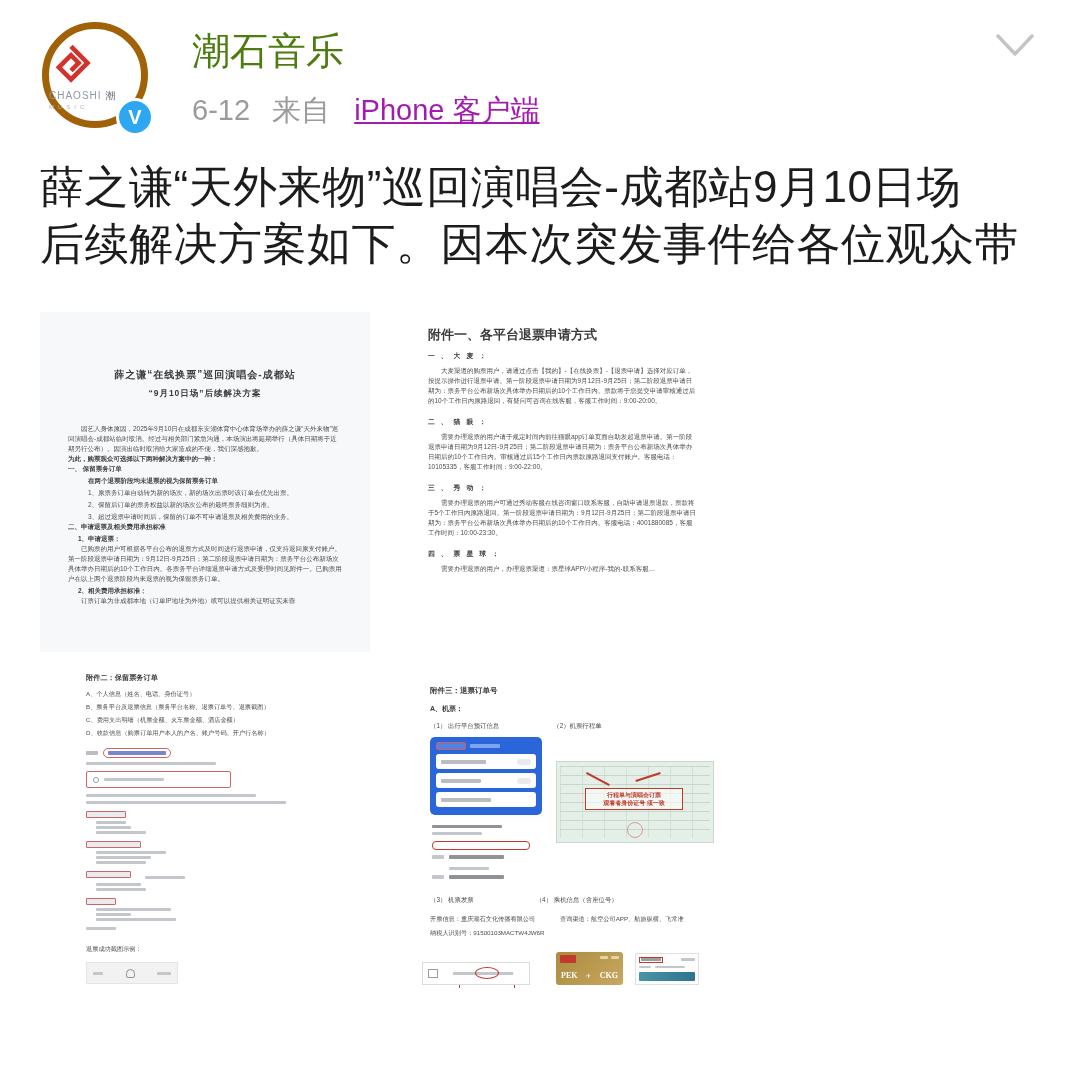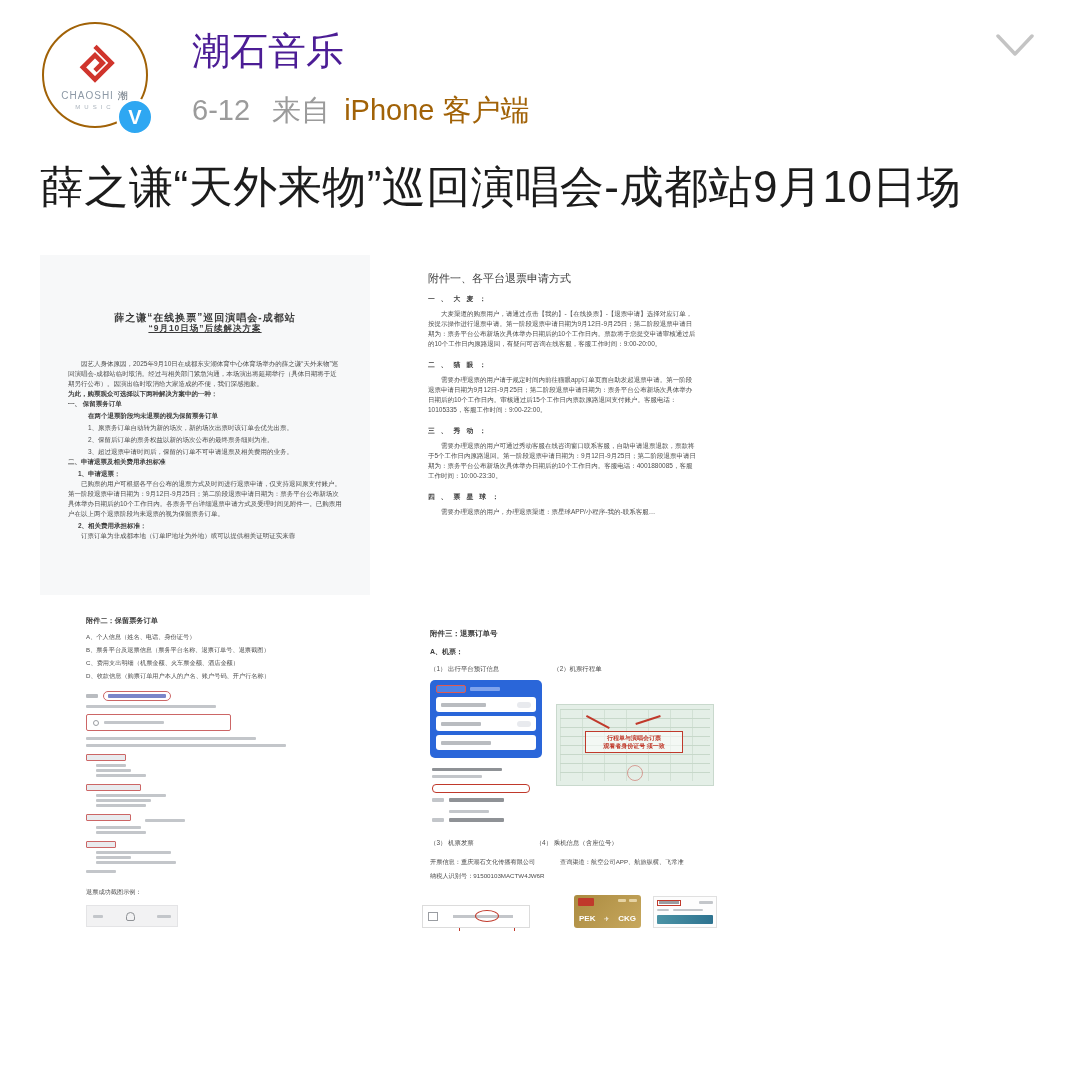--- a/index.html
+++ b/index.html
@@ -3,60 +3,60 @@
 <meta charset="utf-8">
 <style>
   * { margin:0; padding:0; box-sizing:border-box; }
   html,body { width:1080px; height:1081px; background:#ffffff;
     font-family:"Liberation Sans","DejaVu Sans",sans-serif; }
   .page { position:relative; width:1080px; height:1081px; overflow:hidden; background:#fff; }
 
   
   .header { position:relative; padding:22px 40px 0 42px; display:flex; }
   .avatar-wrap { position:relative; width:106px; height:106px; flex:0 0 auto; }
-  .avatar { width:106px; height:106px; border-radius:50%; border:2px solid #a16207;
-    background:#fff; display:flex; flex-direction:column; align-items:center; justify-content:center; }
+  .avatar { width:106px; height:106px; border-radius:50%; border:7px solid #a16207;
+    background:#fff; display:flex; flex-direction:column; align-items:flex-start; justify-content:center; }
   .logo-svg { width:44px; height:44px; margin-top:2px; }
   .logo-line1 { font-size:10px; letter-spacing:1px; color:#8d99a6; margin-top:3px; white-space:nowrap; }
   .logo-line1 .cn { color:#5a6672; font-size:10px; }
   .logo-line2 { font-size:6px; letter-spacing:4px; color:#aab3bc; margin-top:1px; }
   .v-badge { position:absolute; right:-6px; bottom:-8px; width:38px; height:38px; border-radius:50%;
     background:#2ea7f2; border:3px solid #fff; color:#fff; font-size:20px; font-weight:bold;
     display:flex; align-items:center; justify-content:center; }
   .head-text { margin-left:44px; padding-top:6px; }
-  .user-name { font-size:38px; color:#4c1d95; font-weight:500; line-height:46px; }
+  .user-name { font-size:38px; color:#4d7c0f; font-weight:500; line-height:46px; }
   .meta { margin-top:18px; font-size:29px; line-height:36px; }
   .meta .date { color:#9b9b9b; }
   .meta .from { color:#9b9b9b; margin-left:14px; }
-  .meta .src { color:#a16207; margin-left:6px; }
+  .meta .src { color:#a21caf; margin-left:16px;text-decoration:underline; }
   .chevron { position:absolute; right:44px; top:30px; width:42px; height:30px; }
 
   
   .post-text { margin:30px 40px 0 40px; font-size:44px; line-height:57px; color:#1c1c1c; letter-spacing:0.5px; }
   .post-text div { white-space:nowrap; }
 
   
   .grid { margin:40px 0 0 40px; display:grid; grid-template-columns:330px 330px;
     grid-template-rows:340px 330px; column-gap:38px; row-gap:6px; }
   .doc { position:relative; overflow:hidden; color:#4d4d4d; background:#fff; }
   .doc p { margin:0; }
   .doc .b { font-weight:bold; color:#3f3f3f; }
 
   
   .doc1 { background:#f7f8f9; padding:58px 28px 0 28px; font-size:6.5px; line-height:10px; }
   .doc1 .t1 { text-align:center; font-size:10px; font-weight:bold; color:#3c3c3c; letter-spacing:1px; }
-  .doc1 .t2 { text-align:center; font-size:8.5px; font-weight:bold; color:#3c3c3c; margin-top:0; letter-spacing:1px;text-decoration:underline; }
+  .doc1 .t2 { text-align:center; font-size:8.5px; font-weight:bold; color:#3c3c3c; margin-top:8px; letter-spacing:1px; }
   .doc1 .body { margin-top:26px; }
   .doc1 .ind { text-indent:2em; }
   .doc1 .m1 { margin-left:10px; margin-top:2px; }
   .doc1 .m2 { margin-left:20px; margin-top:2px; }
 
   
   .doc2 { padding:18px 42px 0 20px; font-size:6.5px; line-height:10px; }
-  .doc2 .t { font-size:11px; font-weight:normal; color:#3c3c3c; }
+  .doc2 .t { font-size:13px; font-weight:bold; color:#3c3c3c; }
   .doc2 h4 { font-size:6.8px; font-weight:bold; color:#3c3c3c; margin:11px 0 5px 0; letter-spacing:6px; }
   .doc2 .ind { text-indent:2em; }
 
   
   .doc3 { padding:13px 30px 0 46px; font-size:6.2px; line-height:13px; }
   .doc3 .t { font-size:7.2px; font-weight:bold; color:#3c3c3c; margin-bottom:3px; }
   .doc3 .cap { margin-top:14px; line-height:10px; }
 
   
   .email-mock { width:218px; margin-top:9px; }
@@ -134,22 +134,22 @@
 
   
   .d4-bottom { display:flex; align-items:flex-end; margin-top:14px; }
   .invoice-mock { position:relative; width:108px; height:23px; background:#fff; border:1px solid #dcdcdc; margin-left:-8px; }
   .iv-box { position:absolute; left:5px; top:6px; width:10px; height:9px; border:1px solid #9a9da2; }
   .iv-bar { position:absolute; left:30px; top:9px; width:60px; height:3px; background:#c3c6ca; }
   .iv-ellipse { position:absolute; left:52px; top:4px; width:24px; height:12px;
     border:1px solid #c0392b; border-radius:50%; }
   .iv-bracket { position:absolute; left:36px; bottom:-5px; width:56px; height:4px;
     border:1px solid #c0392b; border-top:none; }
-  .pass-mock { position:relative; width:67px; height:33px; border-radius:3px; margin-left:44px;
-    background:linear-gradient(135deg,#ab8b40,#c7a85e); padding:3px 4px; }
+  .pass-mock { position:relative; width:67px; height:33px; border-radius:3px; margin-left:26px;
+    background:linear-gradient(135deg,#ab8b40,#c7a85e); padding:3px 4px;font-family:Liberation Serif, serif; }
   .pm-logo { position:absolute; left:4px; top:3px; width:16px; height:8px; background:#c0392b; border-radius:1px; }
   .pm-bars { position:absolute; right:4px; top:4px; display:flex; gap:3px; }
   .pm-bars span { display:block; width:8px; height:3px; background:#e6d3a3; border-radius:1px; }
   .pm-route { position:absolute; left:0; right:0; bottom:4px; display:flex; align-items:center;
     justify-content:space-between; padding:0 5px; color:#fff; font-size:8px; font-weight:bold; }
   .pm-plane { font-size:6px; font-weight:normal; }
   .card-mock { position:relative; width:64px; height:32px; background:#fdfdfd; border:1px solid #e0e0e0;
     margin-left:12px; padding:3px; }
   .cm-top { display:flex; justify-content:space-between; align-items:center; }
   .cm-redbox { width:24px; height:6px; border:1px solid #c0392b; display:flex; align-items:center; padding:0 1px; }
@@ -183,20 +183,21 @@
         <span class="src">iPhone 客户端</span>
       </div>
     </div>
     <svg class="chevron" viewBox="0 0 42 30">
       <polyline points="4,6 21,24 38,6" fill="none" stroke="#c4c4c4" stroke-width="3.5" stroke-linecap="round" stroke-linejoin="round"></polyline>
     </svg>
   </div>
 
   <div class="post-text">
     <div>薛之谦“天外来物”巡回演唱会-成都站9月10日场</div>
+    <div>后续解决方案如下。因本次突发事件给各位观众带</div>
   </div>
 
   <div class="grid">
 
     <div class="doc doc1">
       <p class="t1">薛之谦“在线换票”巡回演唱会-成都站</p>
       <p class="t2">“9月10日场”后续解决方案</p>
       <div class="body">
         <p class="ind">因艺人身体原因，2025年9月10日在成都东安湖体育中心体育场举办的薛之谦“天外来物”巡回演唱会-成都站临时取消。经过与相关部门紧急沟通，本场演出将延期举行（具体日期将于近期另行公布）。因演出临时取消给大家造成的不便，我们深感抱歉。</p>
         <p class="b">为此，购票观众可选择以下两种解决方案中的一种：</p>

